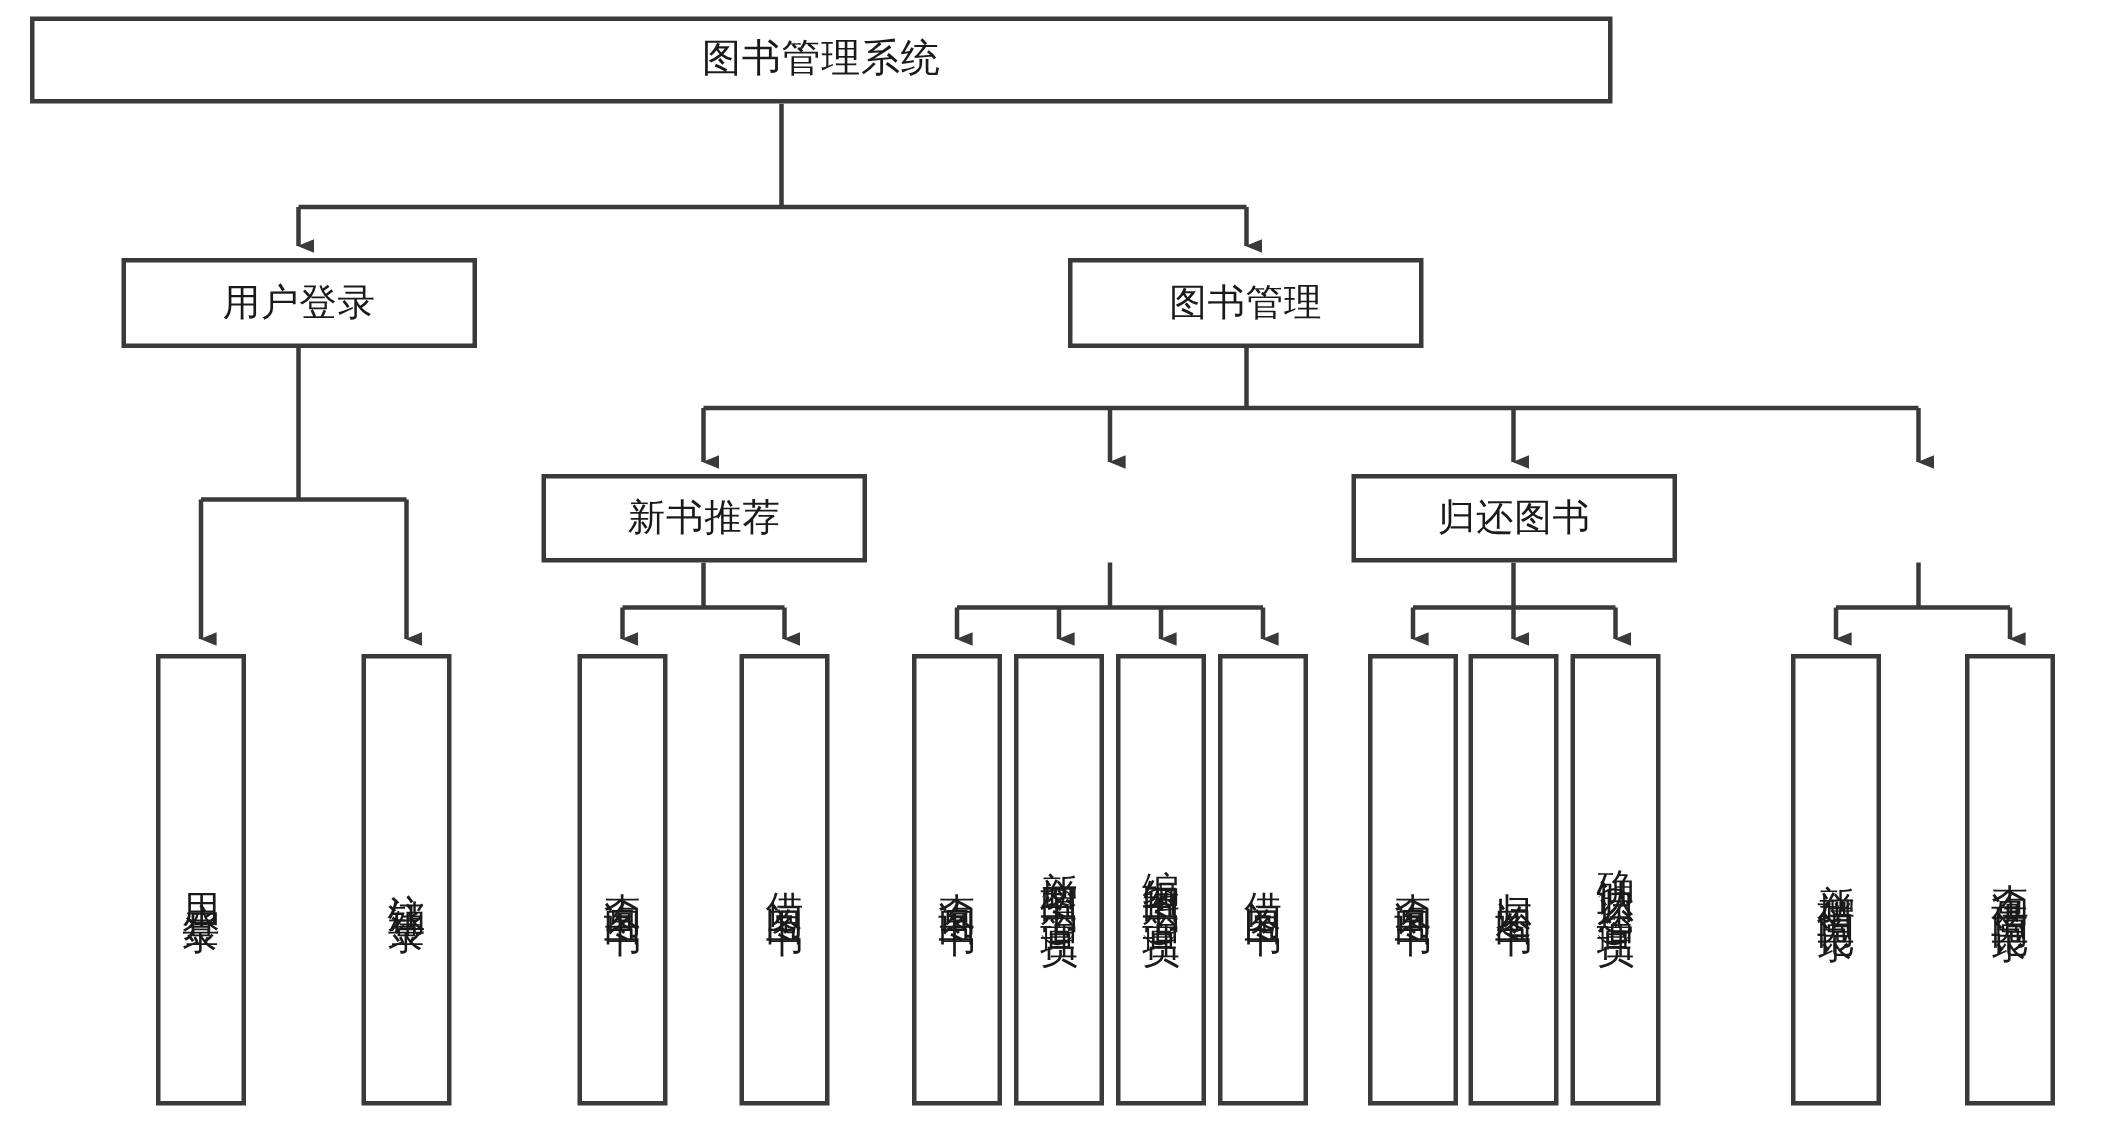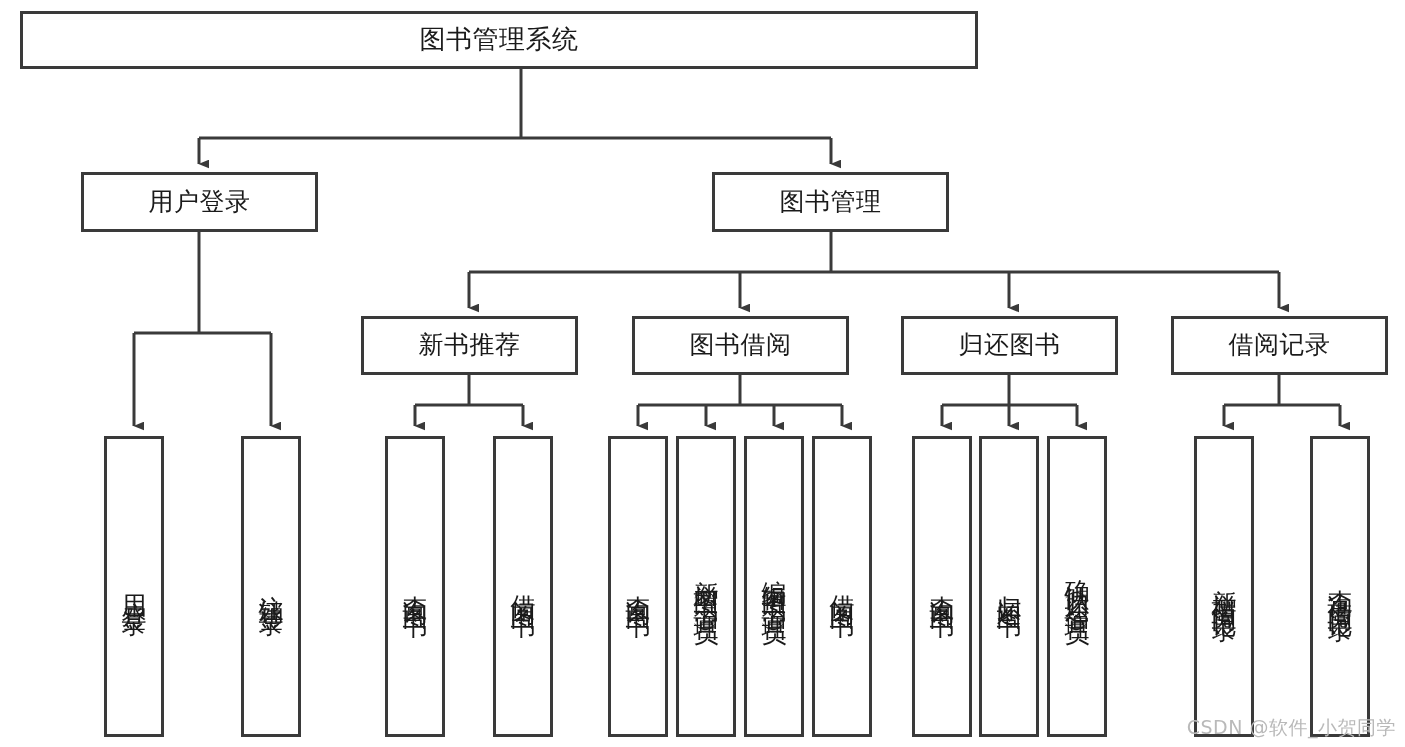--- a/index.html
+++ b/index.html
@@ -124,42 +124,36 @@
       <path d="M1009,405 L1009,426" marker-end="url(#arrow)"></path>
       <path d="M1077,405 L1077,426" marker-end="url(#arrow)"></path>
 
       <path d="M1279,375 L1279,405"></path>
       <path d="M1224,405 L1340,405"></path>
       <path d="M1224,405 L1224,426" marker-end="url(#arrow)"></path>
       <path d="M1340,405 L1340,426" marker-end="url(#arrow)"></path>
     </g>
   </svg>
 
-  <div class="node h root" style="left:20px; top:11px; width:958px; height:58px;">
+  <div class="node h root" style="left:20px; top:11px; width:1055px; height:58px;">
     <span class="label">图书管理系统</span>
   </div>
 
   <div class="node h" style="left:81px; top:172px; width:237px; height:60px;">
     <span class="label">用户登录</span>
   </div>
   <div class="node h" style="left:712px; top:172px; width:237px; height:60px;justify-content:center;">
     <span class="label">图书管理</span>
   </div>
 
   <div class="node h" style="left:361px; top:316px; width:217px; height:59px;align-items:center;">
     <span class="label">新书推荐</span>
   </div>
-  <div class="node h" style="left:632px; top:316px; width:217px; height:59px;">
-    <span class="label">图书借阅</span>
-  </div>
   <div class="node h" style="left:901px; top:316px; width:217px; height:59px;">
     <span class="label">归还图书</span>
-  </div>
-  <div class="node h" style="left:1171px; top:316px; width:217px; height:59px;">
-    <span class="label">借阅记录</span>
   </div>
 
   <div class="node v" style="left:104px; top:436px; width:60px; height:301px;">
     <span class="label">用户登录</span>
   </div>
   <div class="node v" style="left:241px; top:436px; width:60px; height:301px;">
     <span class="label">注销登录</span>
   </div>
 
   <div class="node v" style="left:385px; top:436px; width:60px; height:301px;">
@@ -192,15 +186,14 @@
     <span class="label">确认归还（管理员）</span>
   </div>
 
   <div class="node v" style="left:1194px; top:436px; width:60px; height:301px;">
     <span class="label">新增借阅记录</span>
   </div>
   <div class="node v" style="left:1310px; top:436px; width:60px; height:301px;">
     <span class="label">查询借阅记录</span>
   </div>
 
-  <div id="watermark">CSDN @软件_小贺同学</div>
 
 </div>
 
 </body></html>

